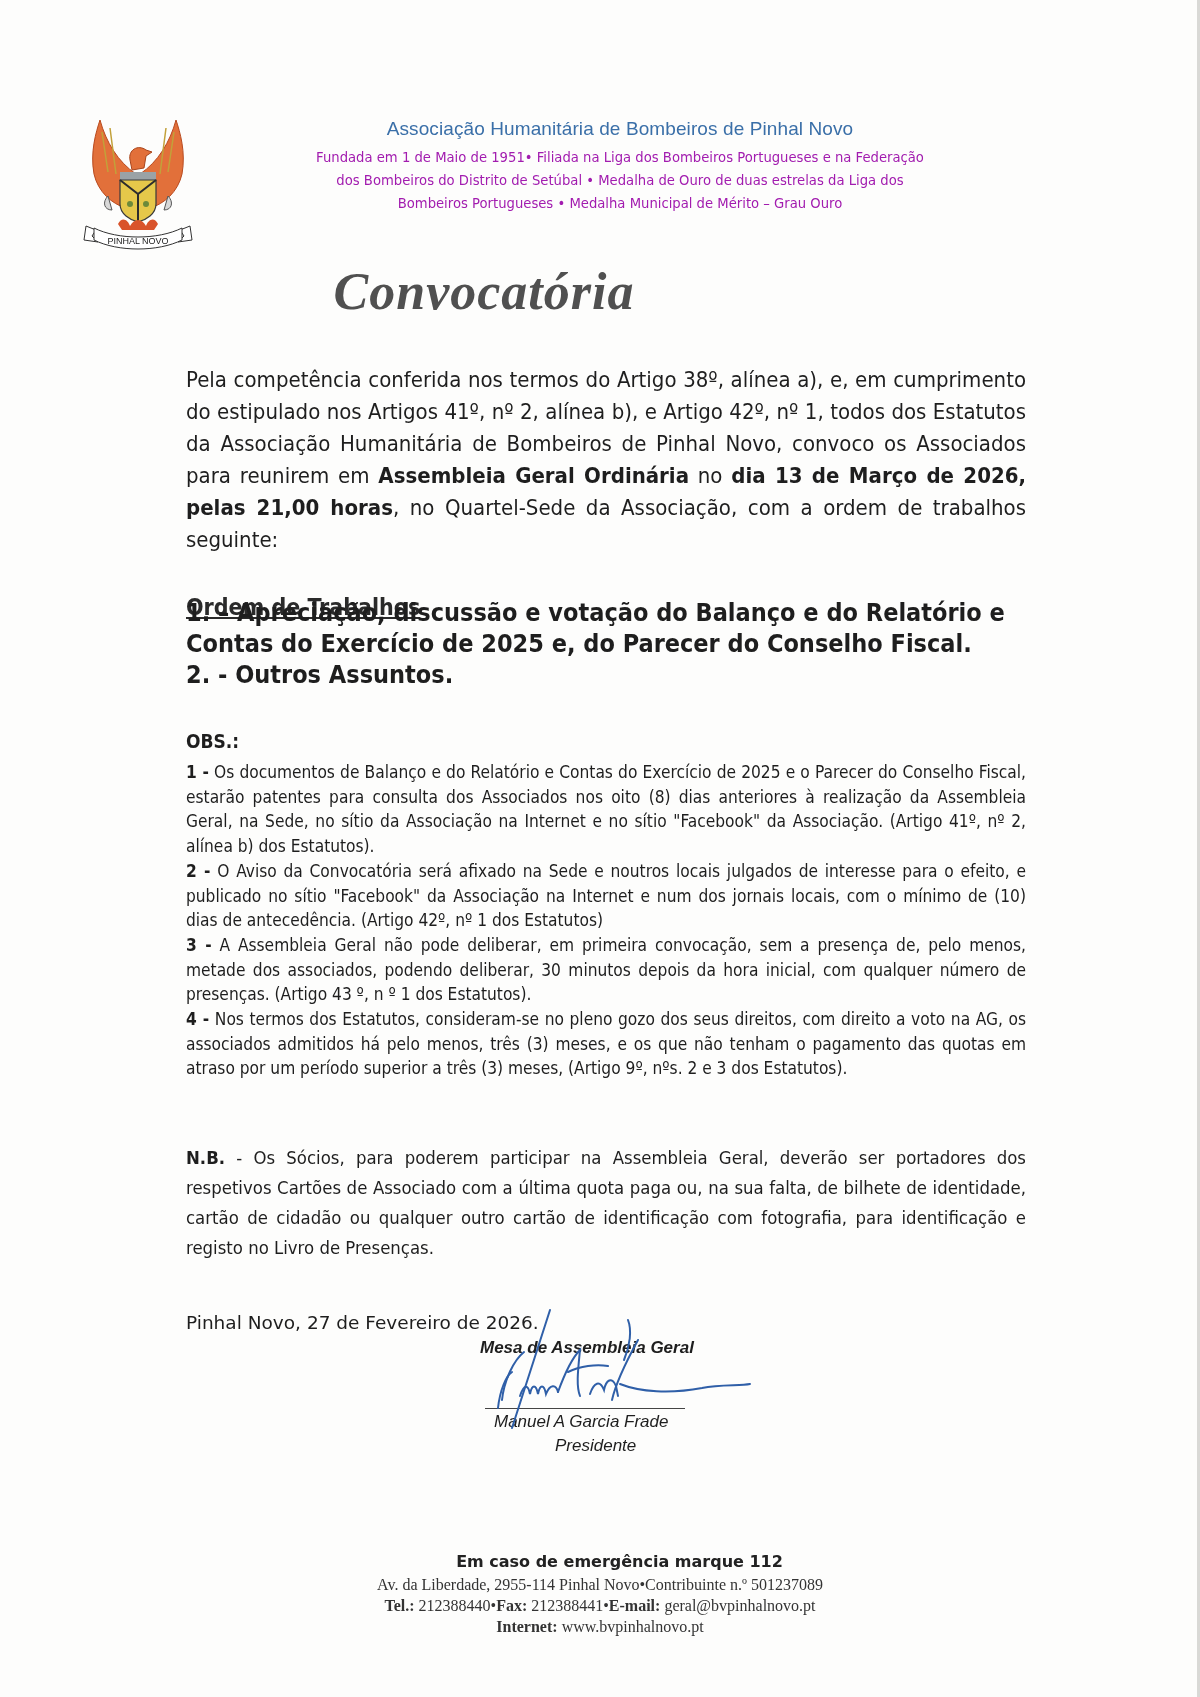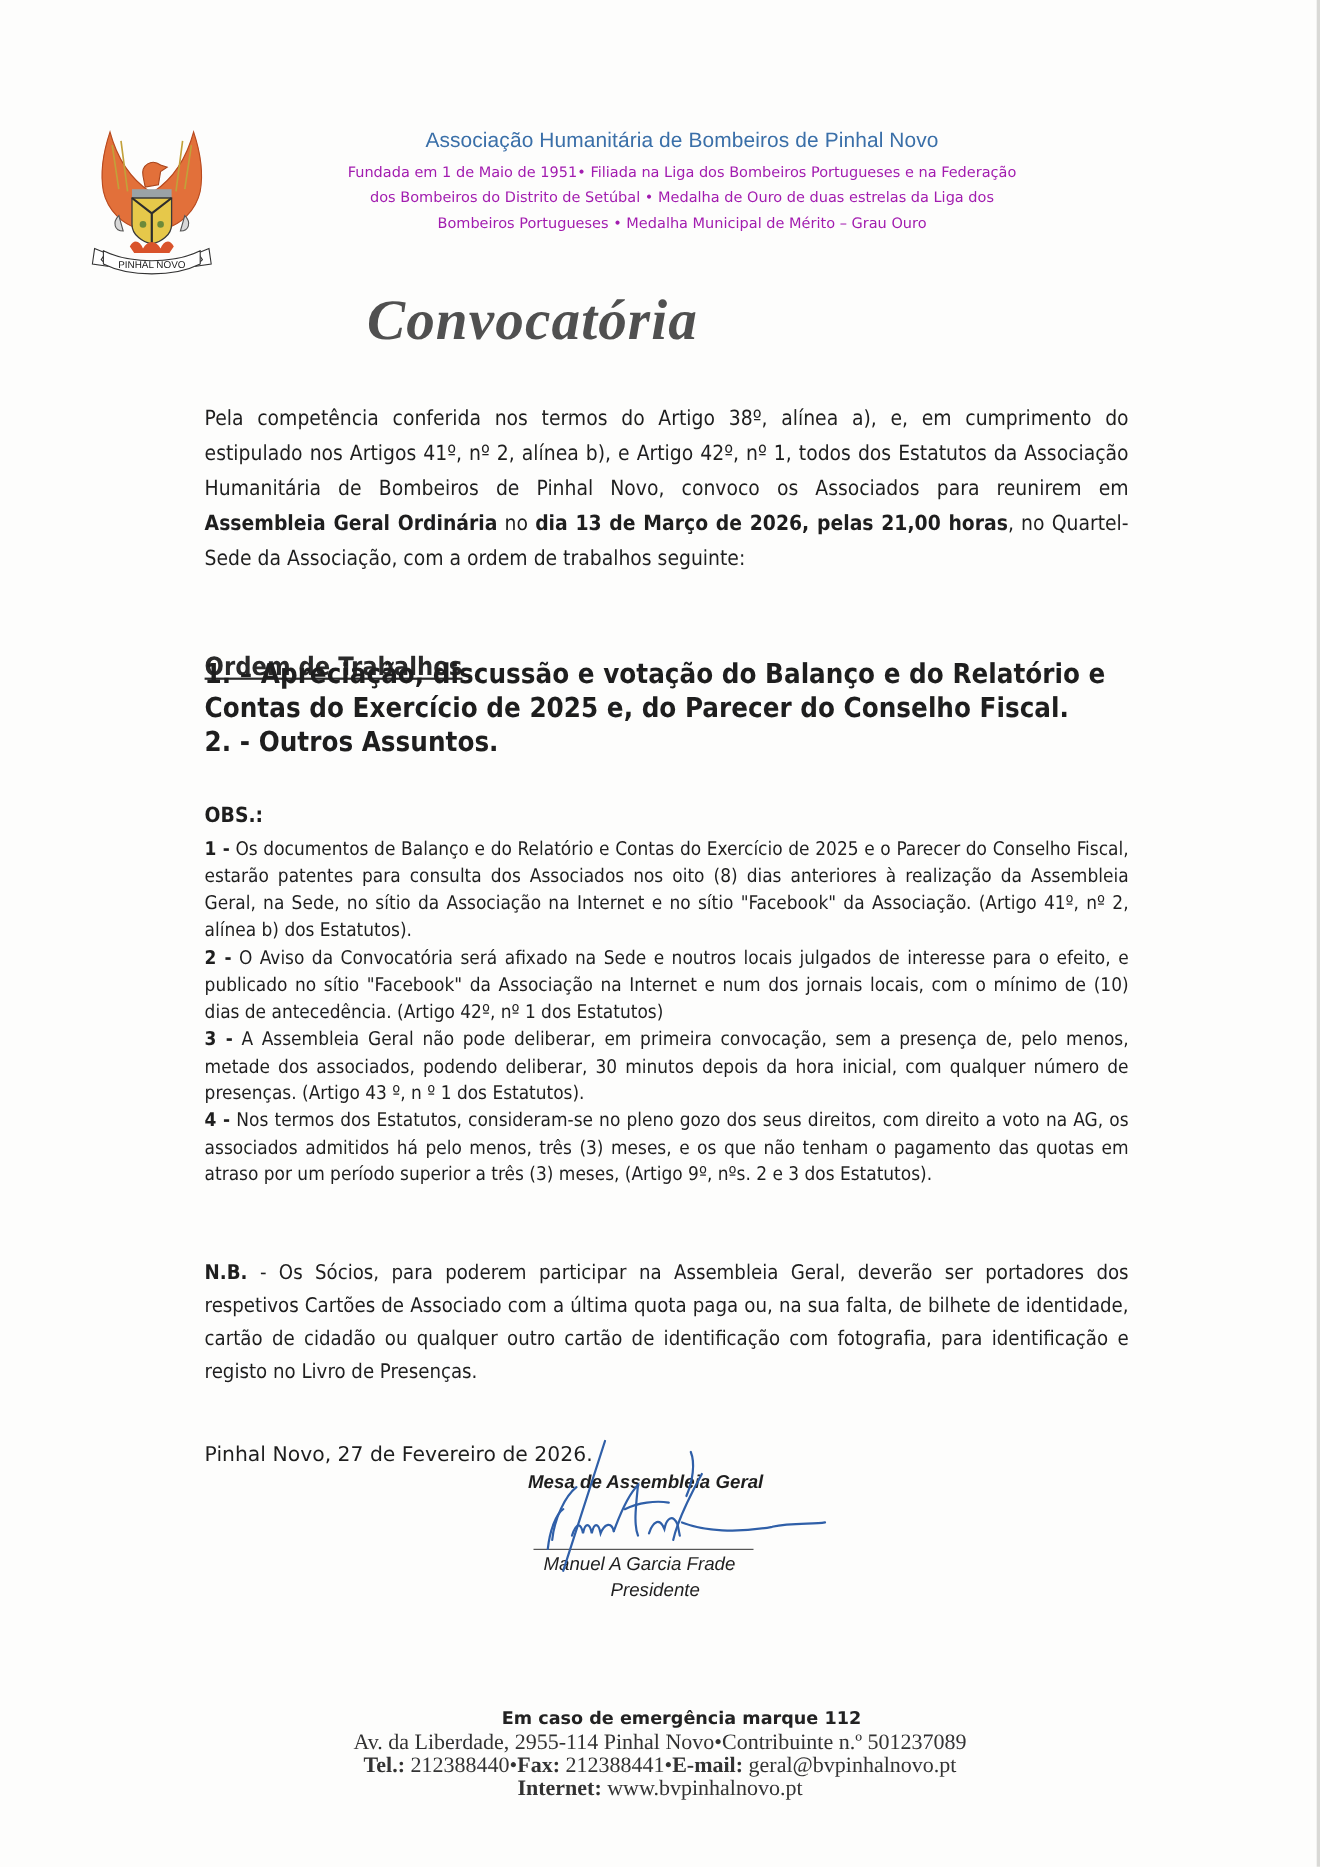--- a/index.html
+++ b/index.html
@@ -8,38 +8,38 @@
     font-family: "Liberation Sans", sans-serif; color: #1e1e1e;
   }
   .page-edge { position: absolute; top: 0; right: 0; width: 3px; height: 100%; background: #d9d9d6; }
   .logo { position: absolute; left: 78px; top: 112px; width: 120px; height: 140px; }
   .header { position: absolute; left: 270px; top: 118px; width: 700px; text-align: center; }
   .org-name { font-family: Liberation Sans, sans-serif; font-size: 19px; color: #3a6fa8; letter-spacing: 0.1px; margin-bottom: 6px; }
   .org-sub { font-family: "DejaVu Sans", sans-serif; font-size: 13.2px; line-height: 23px; color: #a21caf; }
   .title { position: absolute; left: 0; width: 968px; top: 262px; text-align: center;
     font-family: "Liberation Serif", serif; font-style: italic; font-weight: bold; font-size: 52px; color: #505050; letter-spacing: 1px; }
   .body-text { position: absolute; left: 186px; width: 840px; font-family: "DejaVu Sans Condensed","DejaVu Sans", sans-serif; font-stretch: condensed; }
-  .intro { top: 364px; font-size: 19px; line-height: 32px; text-align: justify; }
+  .intro { top: 364px; font-size: 22px; line-height: 32px; text-align: justify; }
   .b { font-weight: bold; }
   .ordem-title { top: 594px; font-size: 23px; font-weight: bold; text-decoration: underline; color: #2a2a2a; }
   .ordem-items { top: 597px; font-size: 25px; line-height: 31px; font-weight: bold; }
   .obs-title { top: 730px; font-size: 19px; font-weight: bold; }
   .obs-list { top: 760px; font-size: 17.2px; line-height: 24.7px; text-align: justify; }
   .obs-list p { margin: 0; }
   .nb { top: 1143px; font-size: 18.4px; line-height: 30px; text-align: justify; }
   .place-date { position: absolute; left: 186px; top: 1312px; font-size: 18.5px; font-family: "DejaVu Sans", sans-serif; }
   .sig-block { position: absolute; left: 440px; top: 1338px; width: 320px; font-family: "Liberation Sans", sans-serif; font-style: italic; }
   .mesa { position: absolute; left: 40px; top: 0; font-size: 17px; font-weight: bold; white-space: nowrap; }
   .sig-line { position: absolute; left: 45px; top: 70px; width: 200px; height: 1px; background: #444; }
   .signer-name { position: absolute; left: 54px; top: 74px; font-size: 17px; white-space: nowrap; }
   .signer-role { position: absolute; left: 115px; top: 98px; font-size: 17px; }
   .signature { position: absolute; left: 440px; top: 1300px; width: 320px; height: 130px; }
   .footer { position: absolute; left: 0; width: 1200px; top: 1552px; text-align: center; }
   .emergency { font-family: "DejaVu Sans", sans-serif; font-weight: bold; font-size: 16px; color: #222; margin-bottom: 3px; margin-left: 39px; }
-  .footer-line { font-family: "Liberation Serif", serif; font-size: 20px; line-height: 21px; color: #333; }
+  .footer-line { font-family: "Liberation Serif", serif; font-size: 16px; line-height: 21px; color: #333; }
 </style>
 </head>
 <body>
 
 <div class="page-edge"></div>
 
 <svg class="logo" viewBox="0 0 120 140">
 
   <path d="M58 62 C40 50 28 30 22 8 C18 20 12 40 16 62 C20 80 34 92 48 96 Z" fill="#e2703a" stroke="#b84a1f" stroke-width="1"></path>
   <path d="M62 62 C80 50 92 30 98 8 C102 20 108 40 104 62 C100 80 86 92 72 96 Z" fill="#e2703a" stroke="#b84a1f" stroke-width="1"></path>

